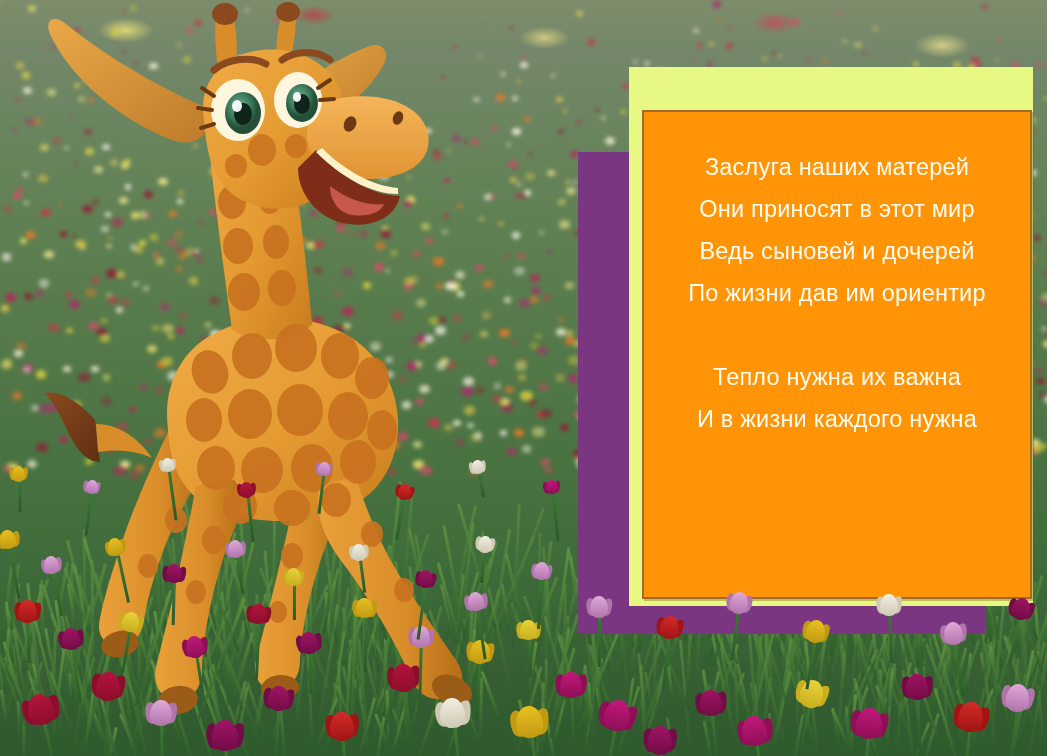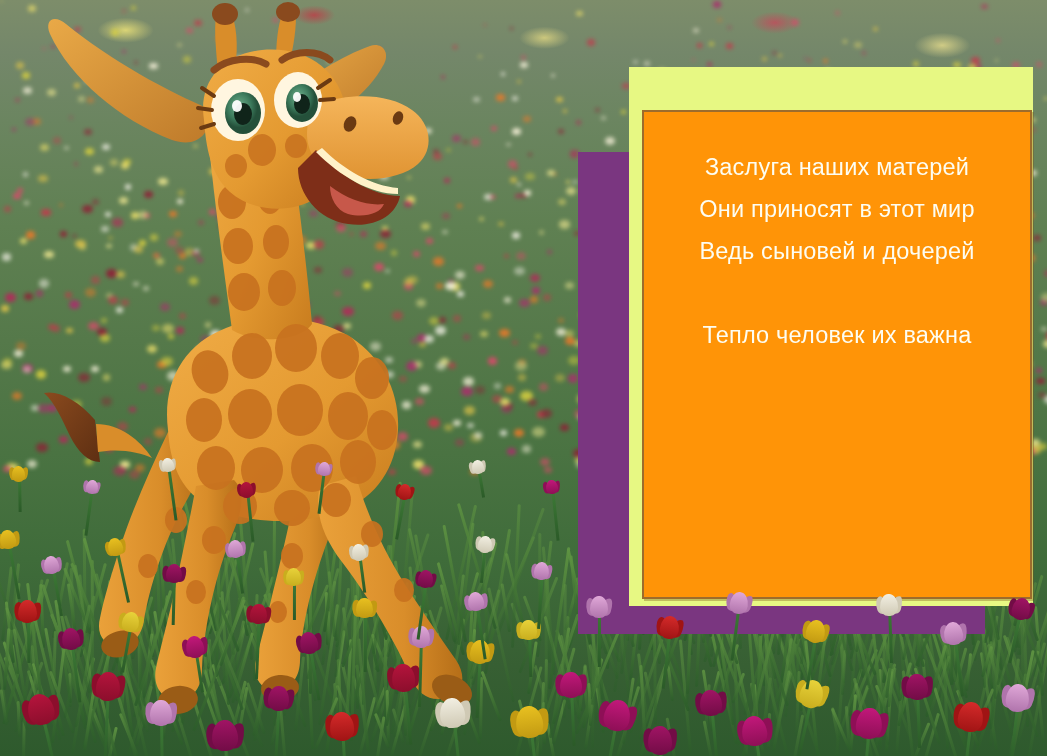--- a/index.html
+++ b/index.html
@@ -2085,18 +2085,20 @@
 
   <div class="purple-slab"></div>
 
   <div class="lime-card"></div>
 
   <div class="orange-card">
     <div class="poem">
       <span class="ln">Заслуга наших матерей</span>
       <span class="ln">Они приносят в этот мир</span>
       <span class="ln">Ведь сыновей и дочерей</span>
+      <span class="ln">По жизни дав им ориентир</span>
       <span class="gap"></span>
-      <span class="ln">Тепло человек их важна</span>
+      <span class="ln">Тепло нужна их важна</span>
+      <span class="ln">И в жизни каждого нужна</span>
     </div>
   </div>
 
 </div>
 
 </body></html>

